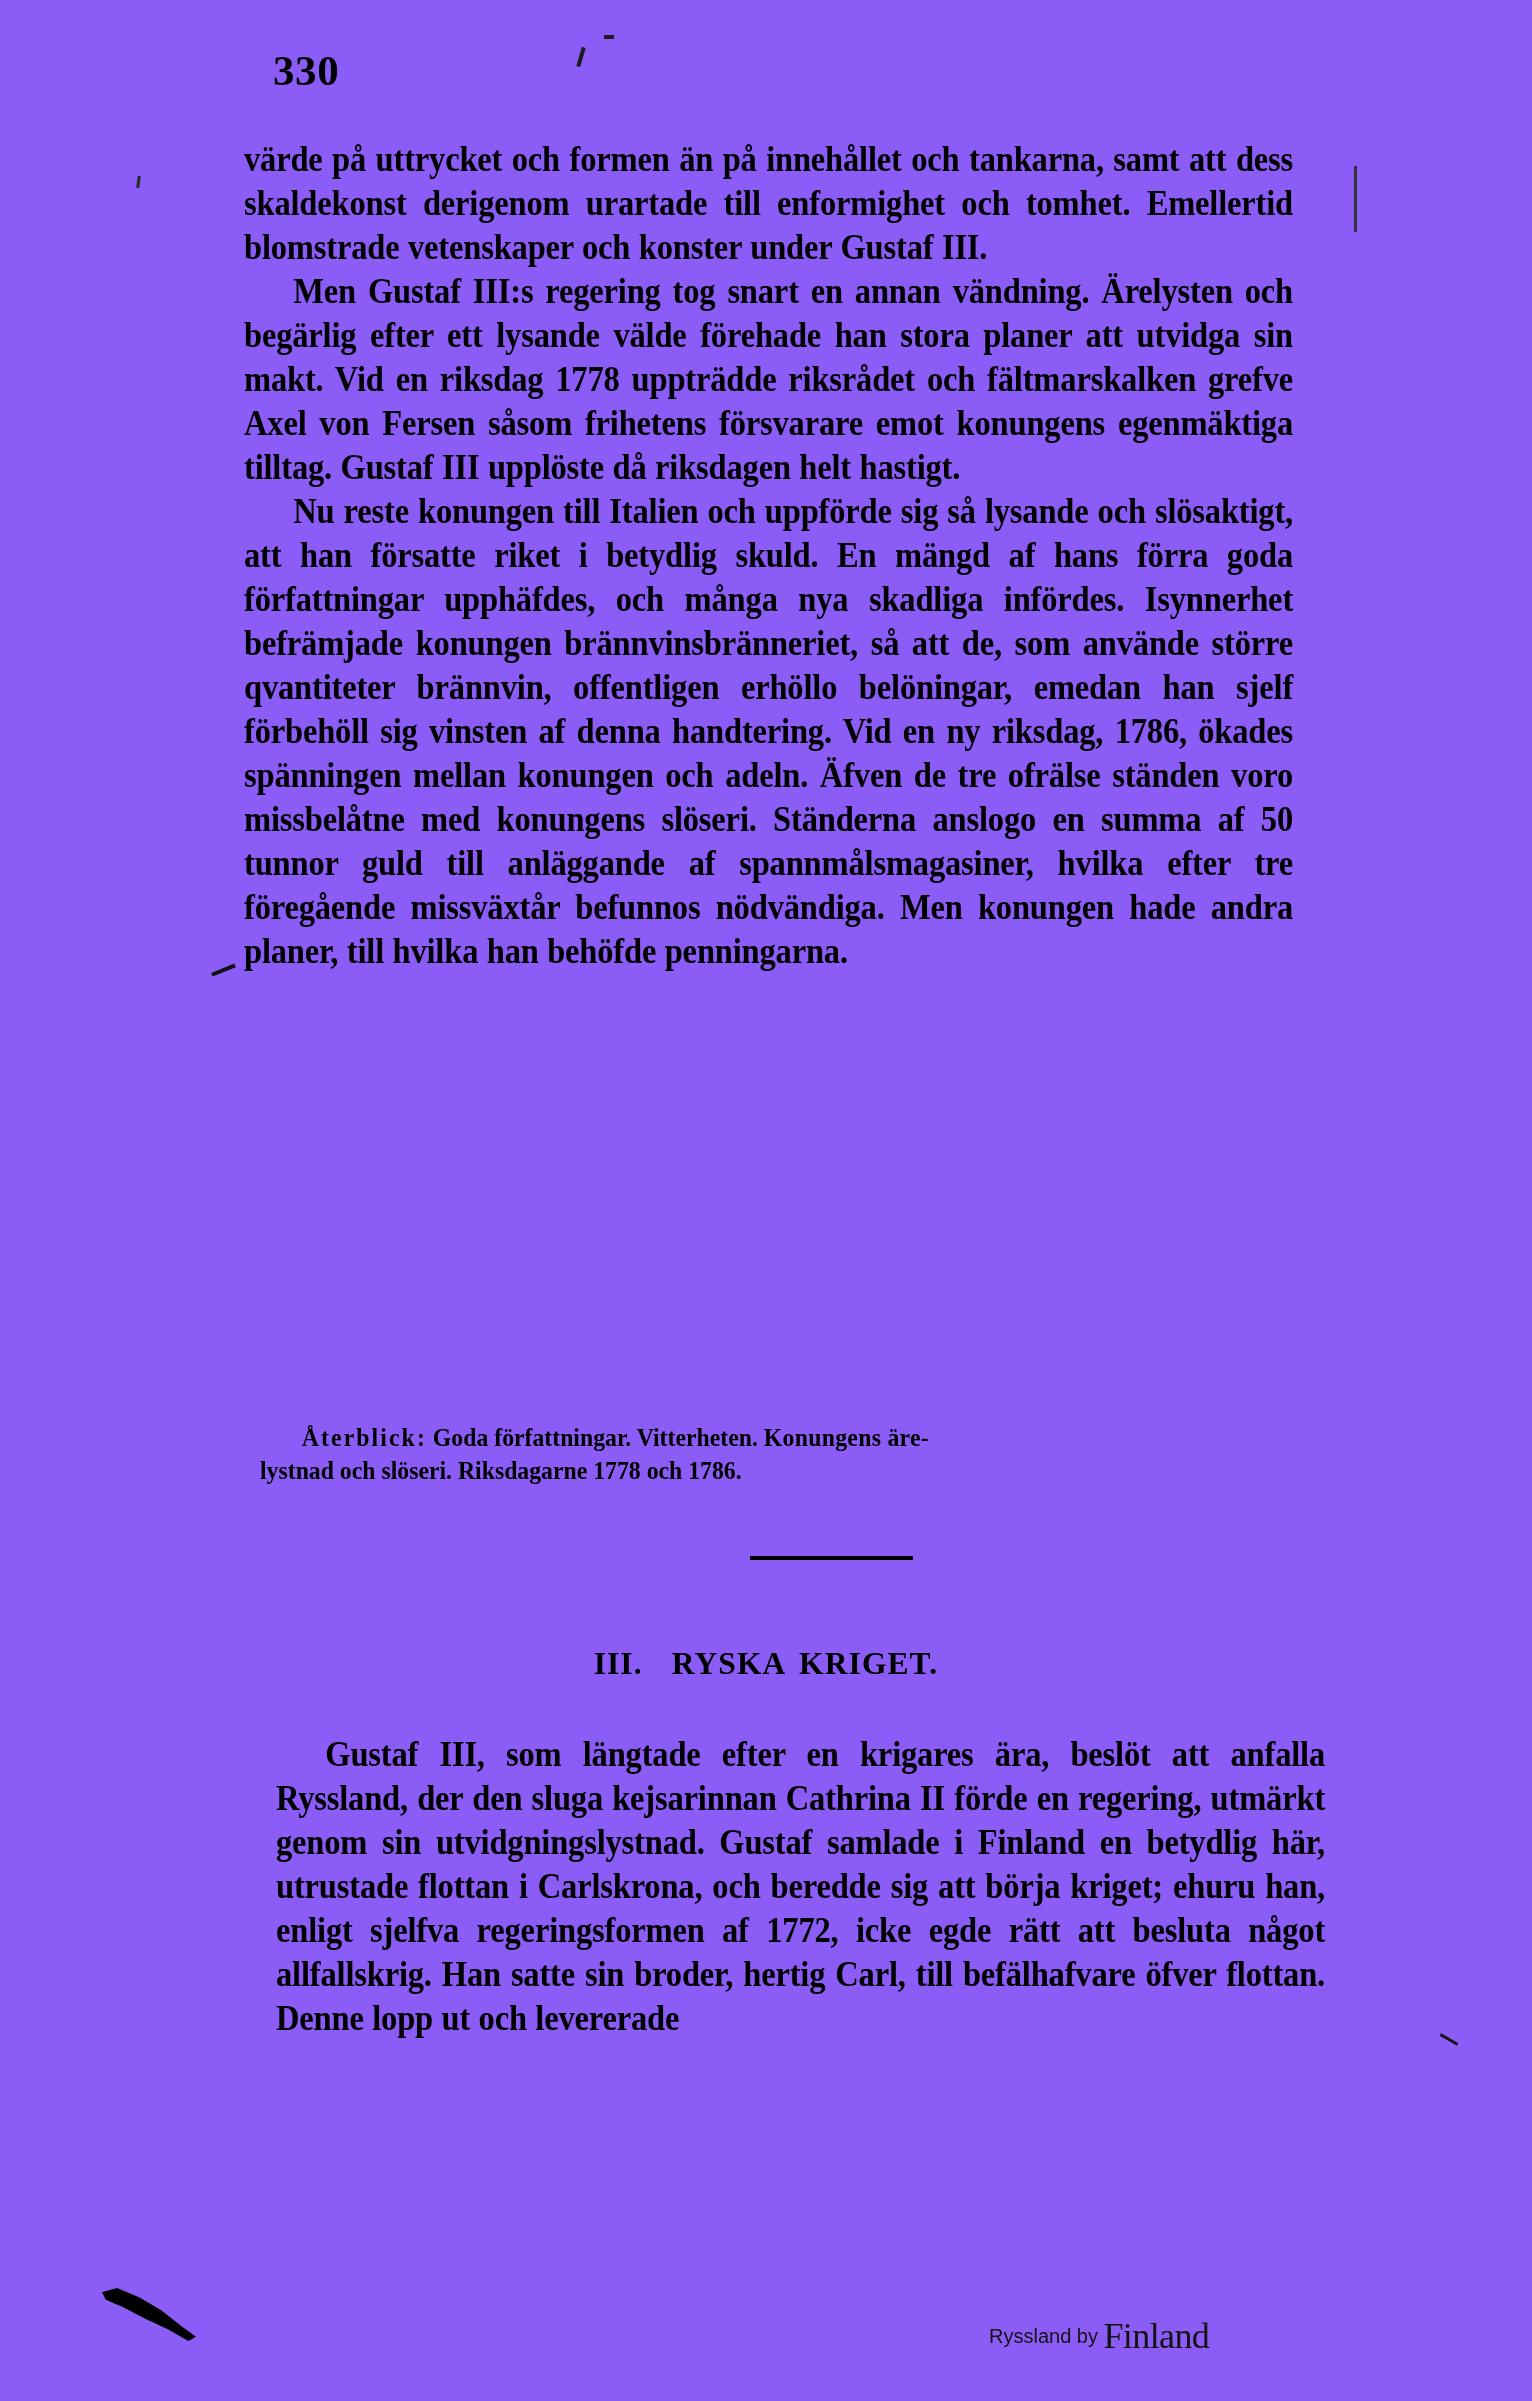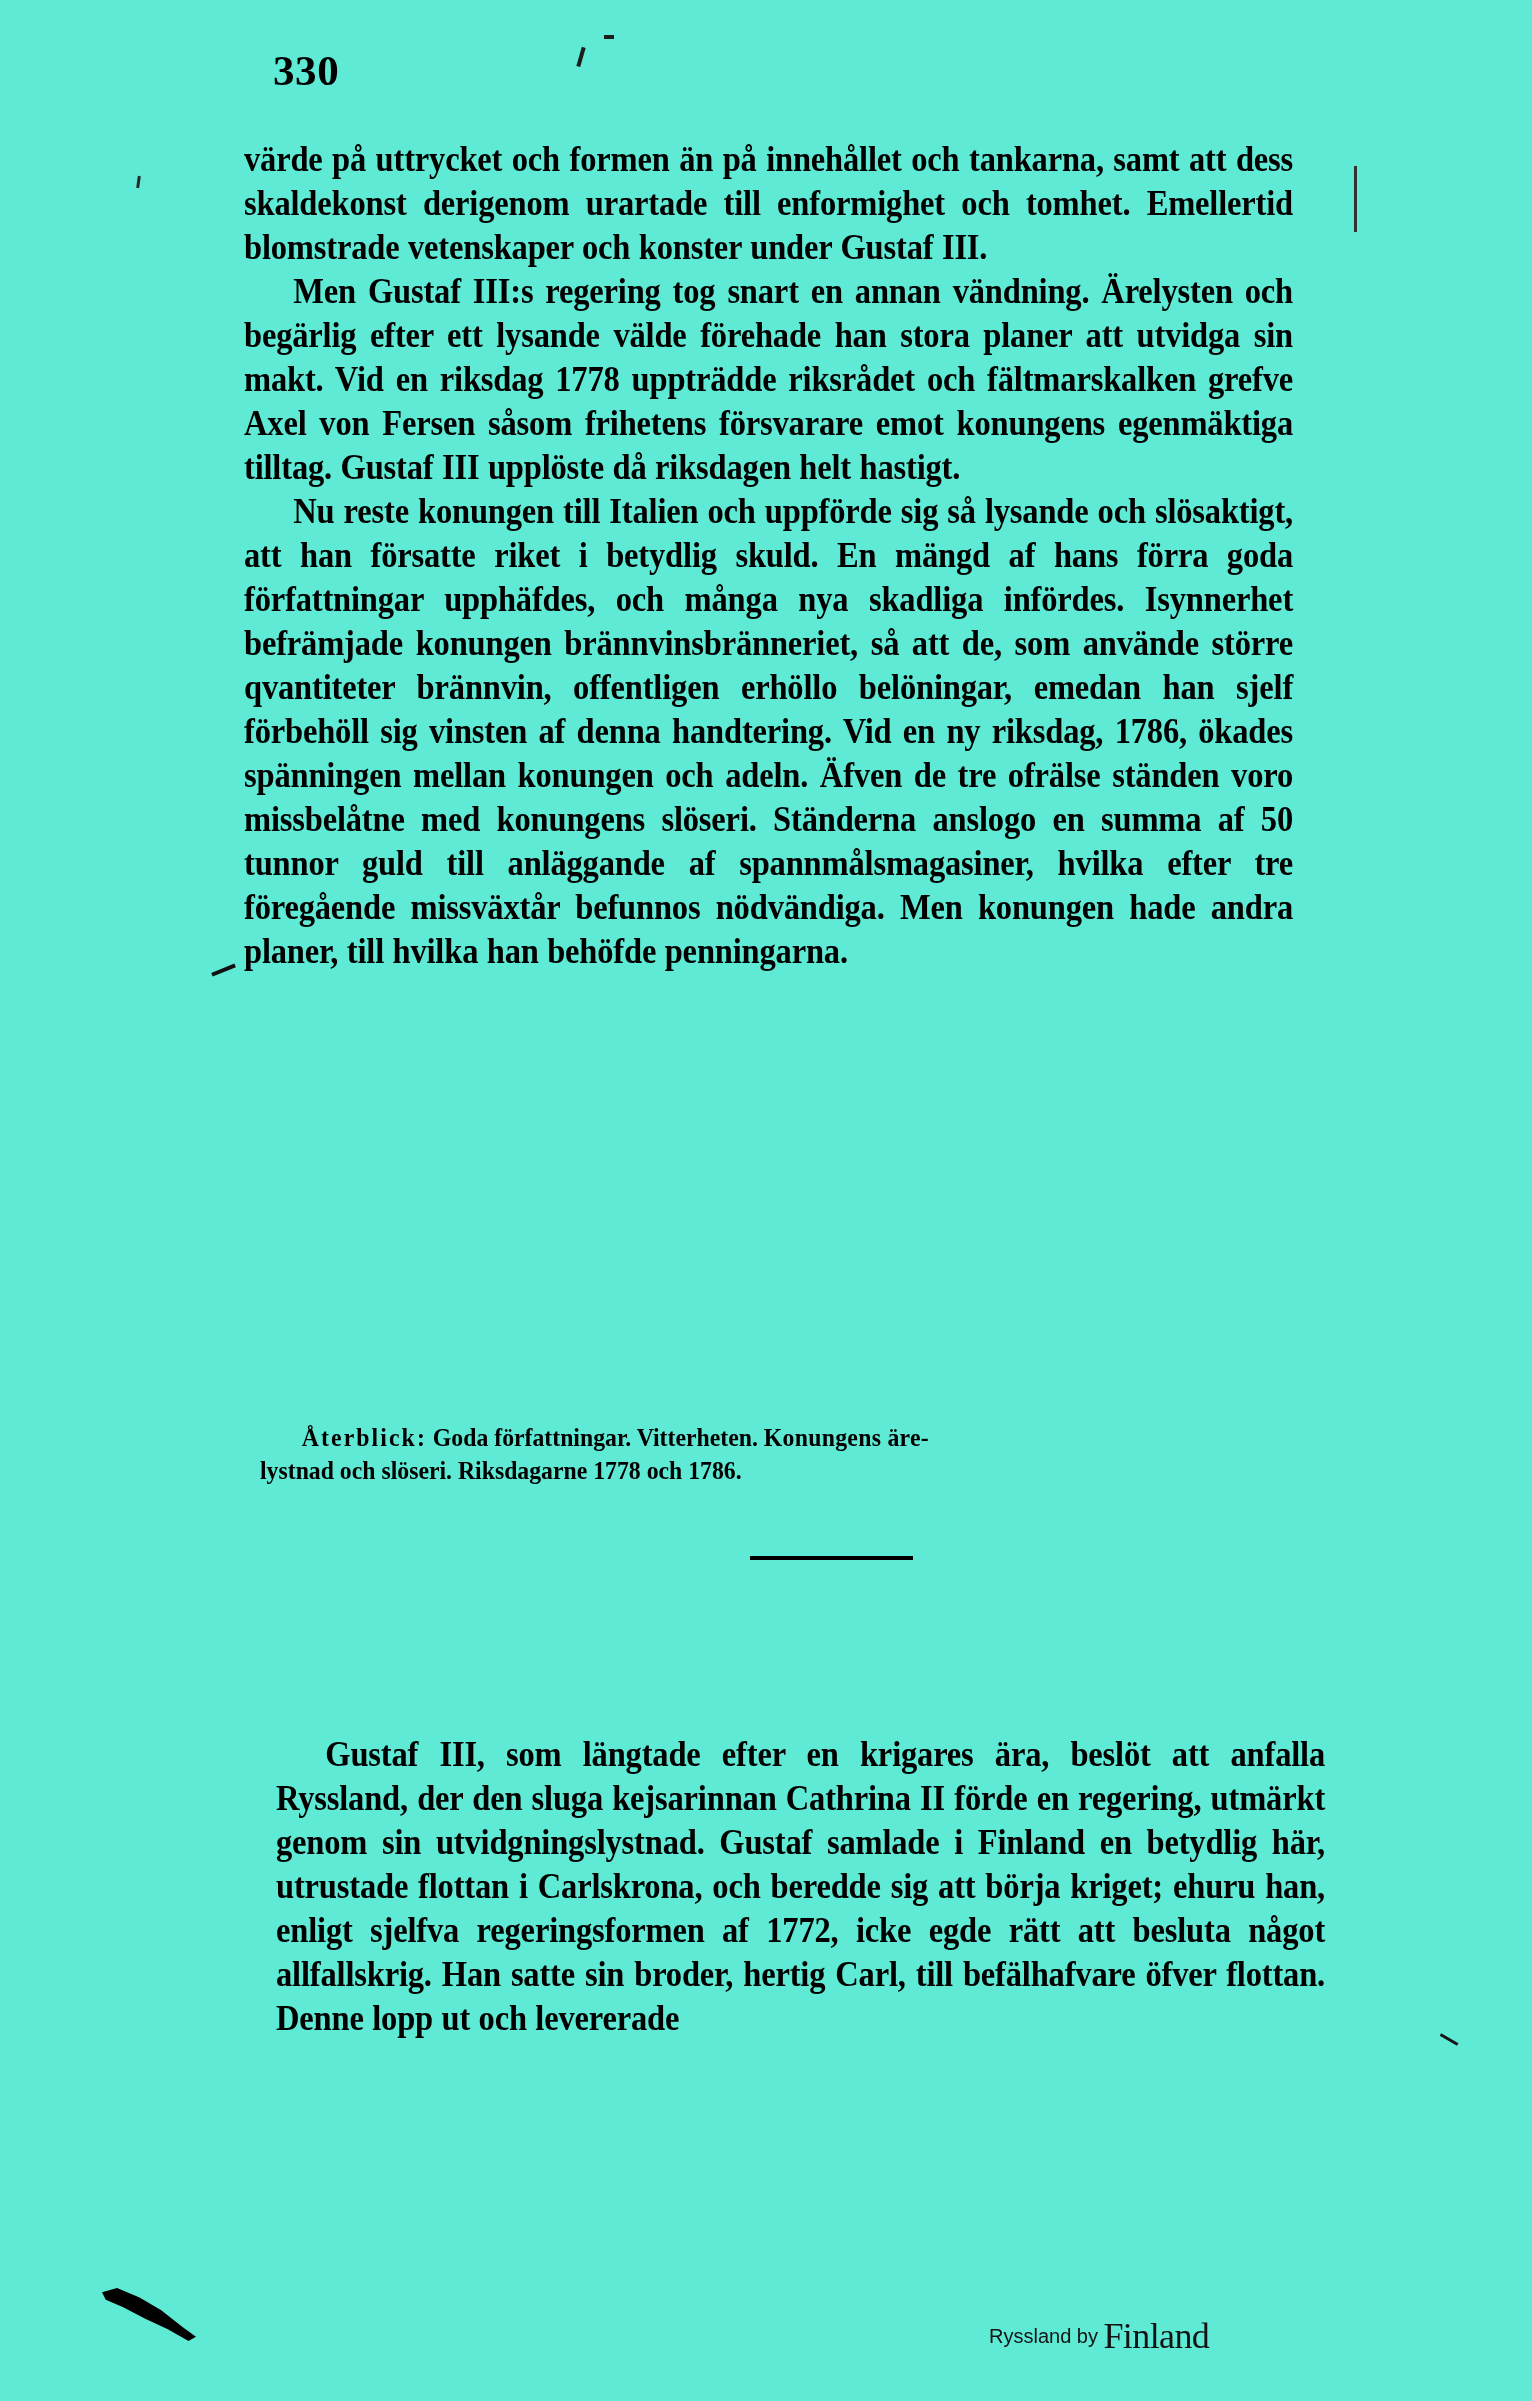--- a/index.html
+++ b/index.html
@@ -10,21 +10,21 @@
   }
   body {
     font-family: "Liberation Serif", "DejaVu Serif", serif;
     color: #000000;
   }
 
   .page {
     position: relative;
     width: 1532px;
     height: 2401px;
-    background: #5eead4;
+    background: #8b5cf6;
     overflow: hidden;
   }
 
   
   .folio {
     position: absolute;
     left: 273px;
     top: 49px;
     font-size: 43px;
     font-weight: bold;
@@ -214,20 +214,21 @@
     <p class="body indent">Nu reste konungen till Italien och uppförde sig så lysande och slösaktigt, att han försatte riket i betydlig skuld. En mängd af hans förra goda författningar upphäfdes, och många nya skadliga infördes. Isynnerhet befrämjade konungen brännvinsbränneriet, så att de, som använde större qvantiteter brännvin, offentligen erhöllo belöningar, emedan han sjelf förbehöll sig vinsten af denna handtering. Vid en ny riksdag, 1786, ökades spänningen mellan konungen och adeln. Äfven de tre ofrälse ständen voro missbelåtne med konungens slöseri. Ständerna anslogo en summa af 50 tunnor guld till anläggande af spannmålsmagasiner, hvilka efter tre föregående missväxtår befunnos nödvändiga. Men konungen hade andra planer, till hvilka han behöfde penningarna.</p>
   </div>
 
   <div class="note">
     <span class="note-line1"><span class="sp-out">Återblick:</span><span> Goda författningar.  Vitterheten.  </span><span class="nb">Konungens äre-</span></span>
     <span class="note-line2">lystnad och slöseri.  Riksdagarne 1778 och 1786.</span>
   </div>
 
   <div class="rule"></div>
 
+  <div class="chapter"><span>III.</span>&nbsp;&nbsp;<span>RYSKA KRIGET.</span></div>
 
   <div class="col2">
     <p class="body indent">Gustaf III, som längtade efter en krigares ära, beslöt att anfalla Ryssland, der den sluga kejsarinnan Cathrina II förde en regering, utmärkt genom sin utvidgningslystnad. Gustaf samlade i Finland en betydlig här, utrustade flottan i Carlskrona, och beredde sig att börja kriget; ehuru han, enligt sjelfva regeringsformen af 1772, icke egde rätt att besluta något allfallskrig. Han satte sin broder, hertig Carl, till befälhafvare öfver flottan. Denne lopp ut och levererade</p>
   </div>
 
   <div class="gfooter"><span>Ryssland by</span><span class="gword">Finland</span></div>
 
   <div class="blob"></div>
 
 </div>

